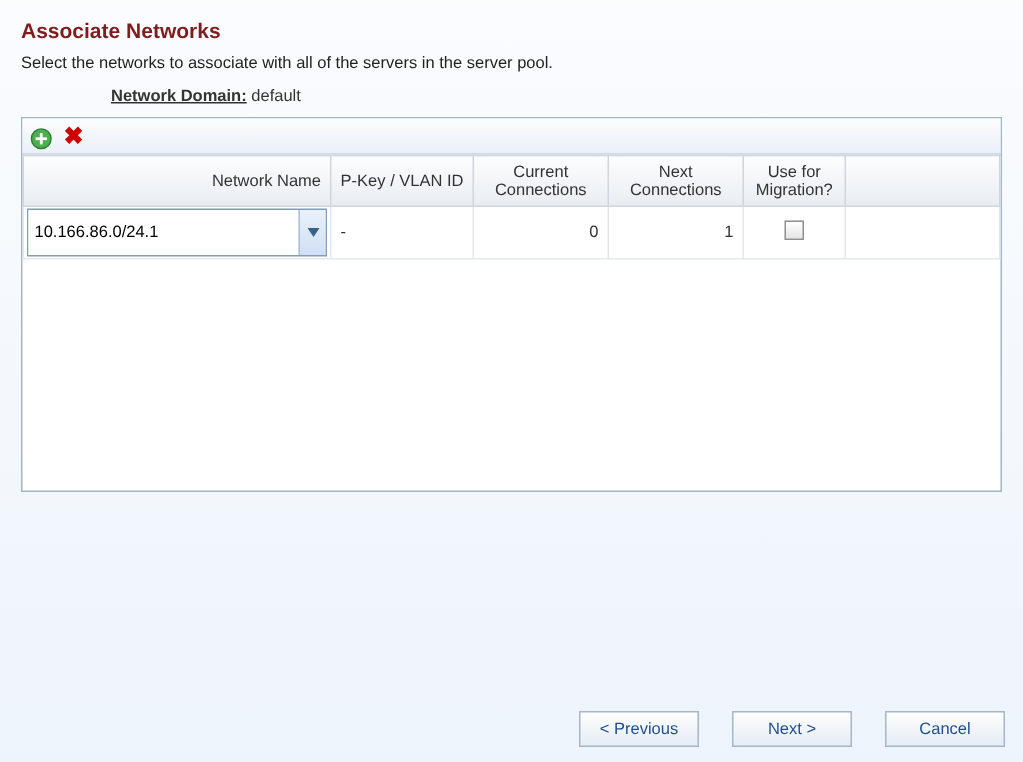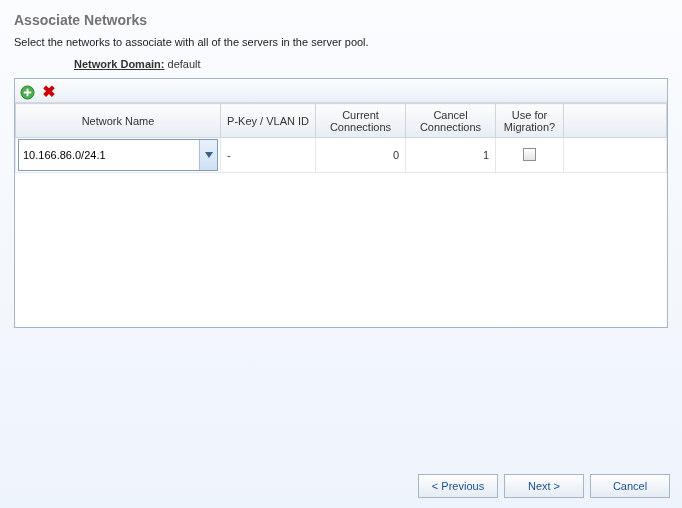--- a/index.html
+++ b/index.html
@@ -11,21 +11,21 @@
     background: linear-gradient(#fafcfe, #eef4fb);
     color:#333;
     position:relative;
   }
   .inner {
     padding: 10px 14px 0 14px;
   }
   .title {
     font-weight:bold;
     font-size:14px;
-    color:#737373;
+    color:#7f1d1d;
     margin:2px 0 8px 0;
   }
   .desc {
     font-size:11px;
     color:#222;
     margin-bottom:10px;
   }
   .domain-row {
     margin-left:60px;
     margin-bottom:8px;
@@ -118,21 +118,21 @@
     width:13px; height:13px;
     display:inline-block;
     background: linear-gradient(#fff, #e5e5e5);
     border:1px solid #8f8f8f;
   }
   .footer {
     position:absolute;
     right:12px;
     bottom:10px;
     display:flex;
-    gap:6px;
+    gap:22px;
   }
   .btn {
     min-width:80px;
     height:24px;
     border:1px solid #a5b6c8;
     background: linear-gradient(#fefefe, #e5ecf4);
     color:#1d4f8f;
     font-size:11px;
     font-family:inherit;
     cursor:pointer;
@@ -167,24 +167,24 @@
       <colgroup>
         <col class="col-name">
           <col class="col-pkey">
           <col class="col-cur">
           <col class="col-tot">
           <col class="col-mig">
           <col class="col-spare">
       </colgroup>
       <thead>
         <tr>
-          <th style="text-align:center">Network Name</th>
+          <th style="text-align:right">Network Name</th>
           <th style="text-align:right">P-Key / VLAN ID</th>
           <th>Current Connections</th>
-          <th>Cancel Connections</th>
+          <th>Next Connections</th>
           <th>Use for Migration?</th>
           <th></th>
         </tr>
       </thead>
       <tbody>
         <tr>
           <td class="name-cell" style="padding:1px 2px;">
             <div class="name-input">
               <input type="text" value="10.166.86.0/24.1" style="">
               <div class="combo-btn">

